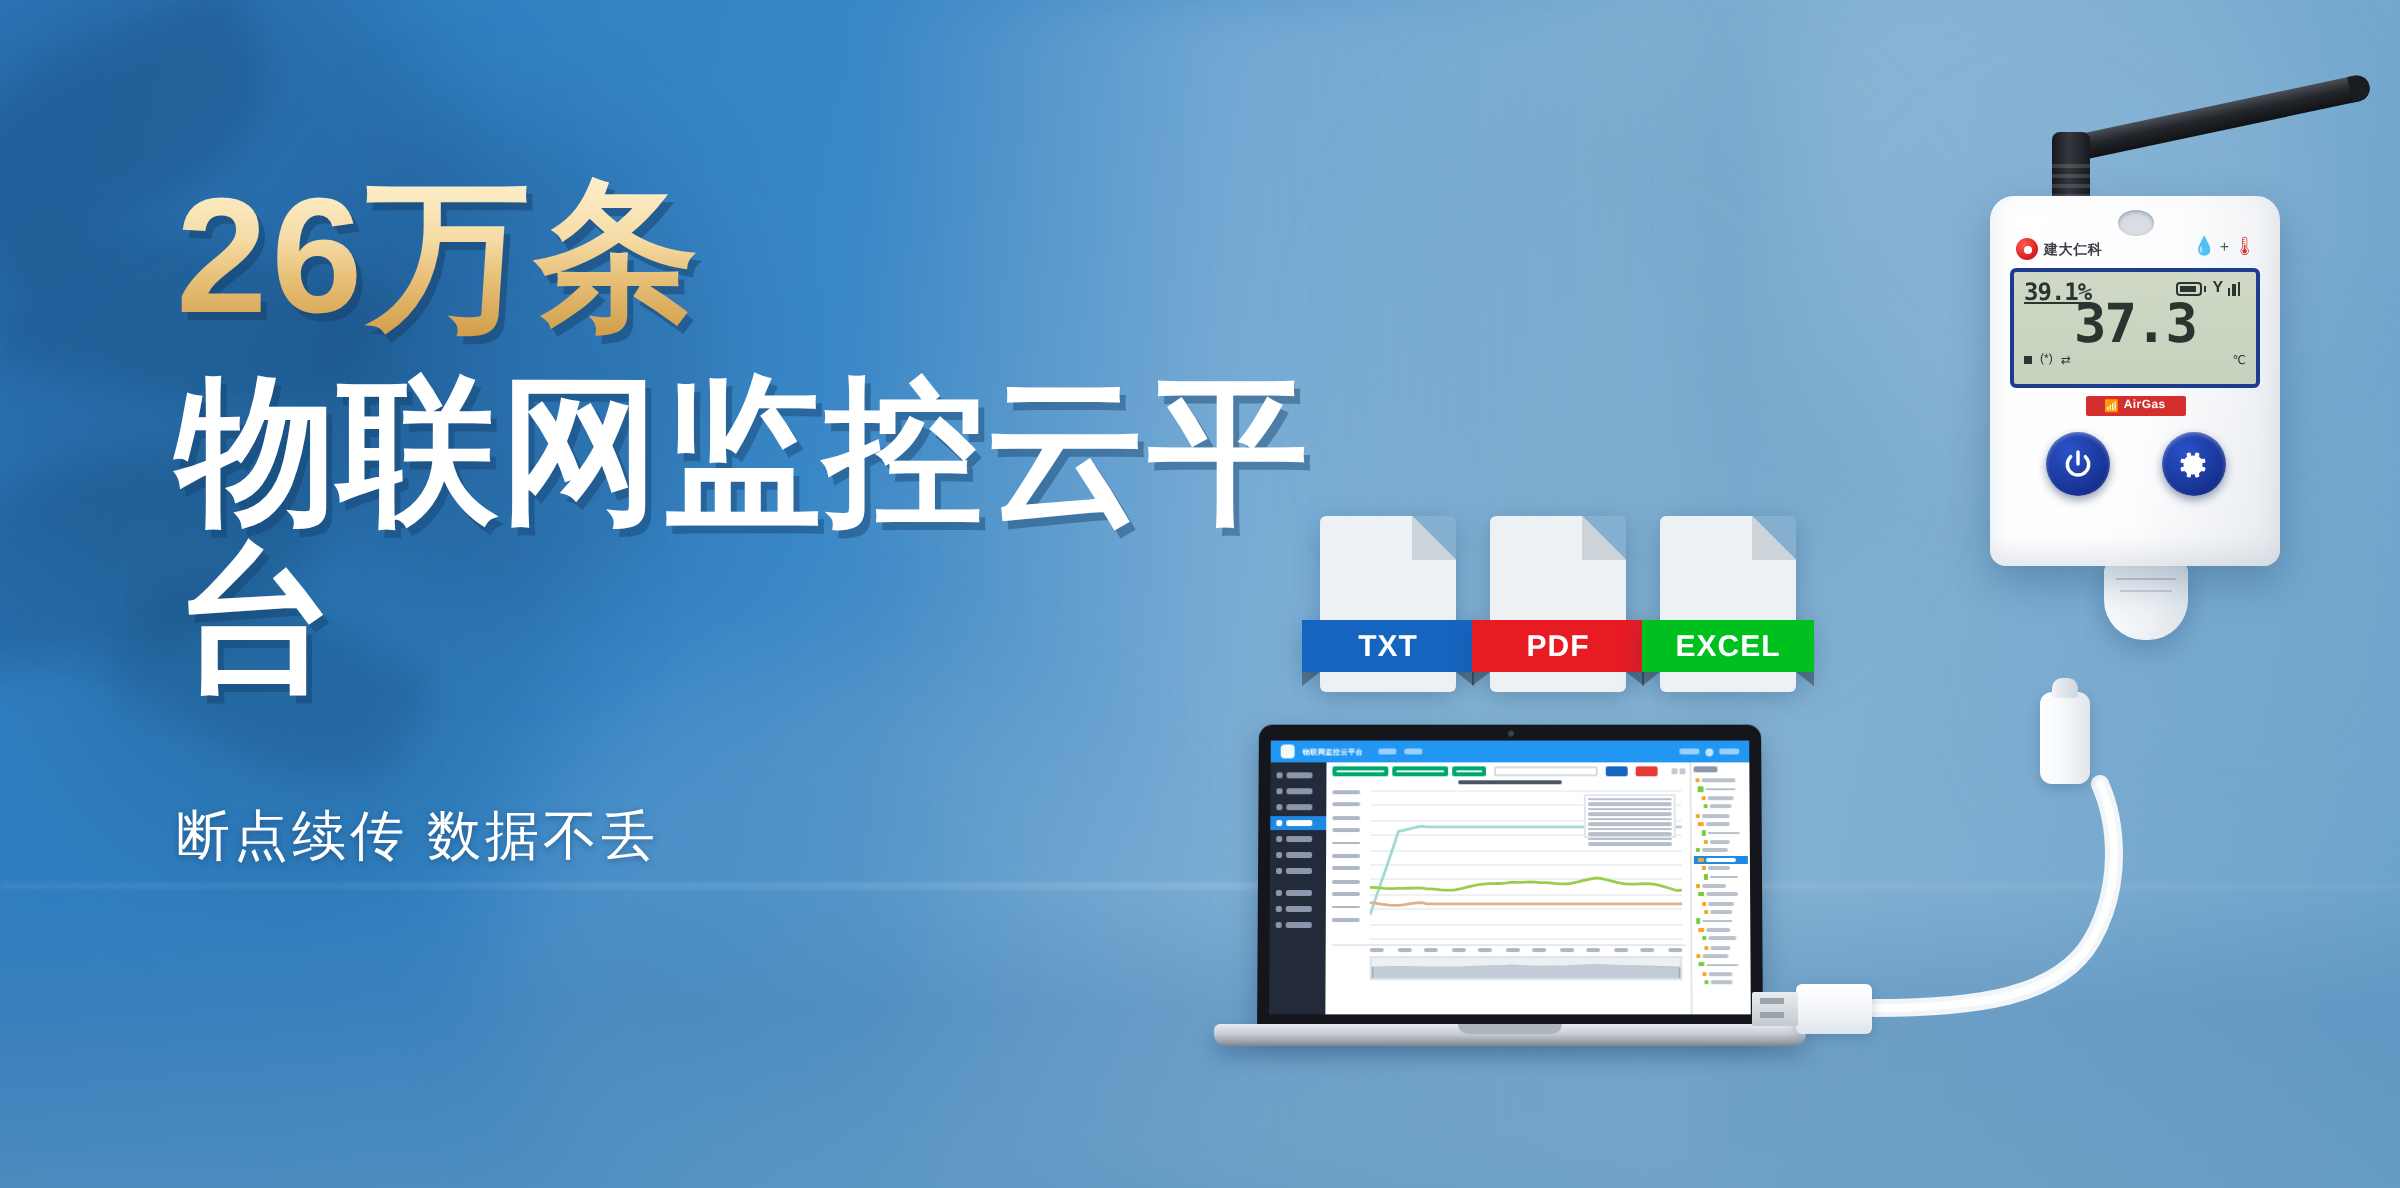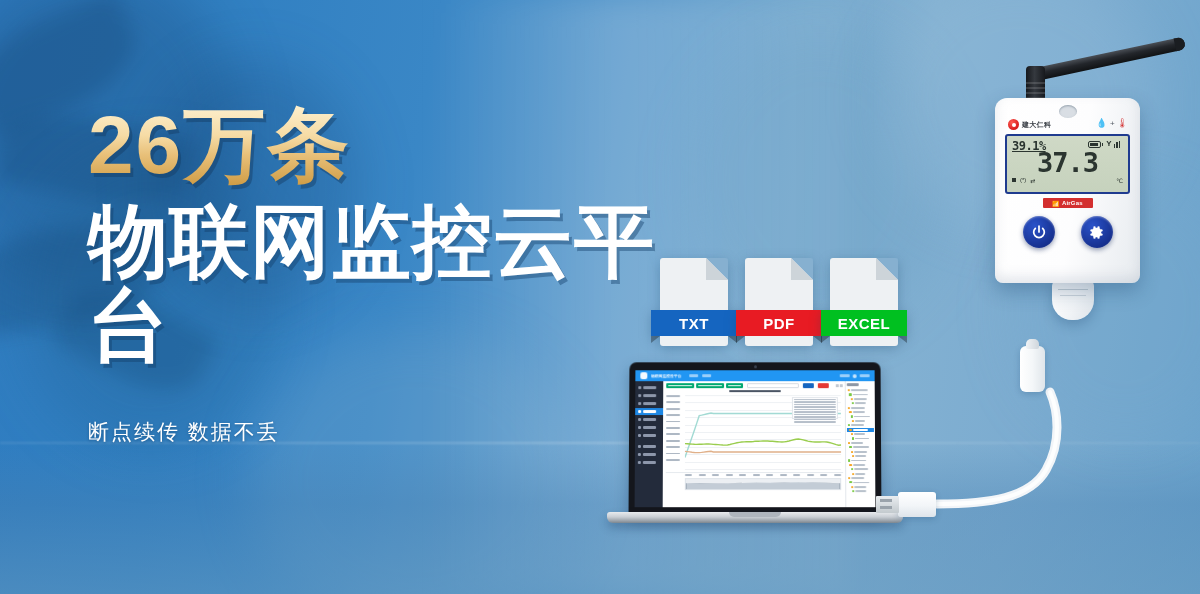--- a/index.html
+++ b/index.html
@@ -47,38 +47,38 @@
     position:absolute; left:0; bottom:0; width:1200px; height:150px;
     background:linear-gradient(180deg, rgba(86,140,184,.0) 0%, rgba(74,130,178,.35) 40%, rgba(96,150,190,.55) 100%);
   }
   .desk-line{
     position:absolute; left:0; bottom:150px; width:1200px; height:2px;
     background:linear-gradient(90deg, rgba(255,255,255,.10), rgba(255,255,255,.22), rgba(255,255,255,.06));
     filter:blur(1.2px);
   }
 
   
-  .copy{ position:absolute; left:88px; top:104px; width:620px; }
+  .copy{ position:absolute; left:88px; top:88px; width:620px; }
   .headline-gold{
     font-size:82px; font-weight:bold; letter-spacing:2px; line-height:1;
     background:linear-gradient(180deg,#fdf0cf 0%,#f6dca6 38%,#e8c079 62%,#cf9c45 100%);
     -webkit-background-clip:text; background-clip:text; color:transparent;
     -webkit-text-fill-color:transparent;
     filter:drop-shadow(3px 4px 0 rgba(20,60,100,.45));
     display:inline-block;
   }
   .headline-white{
     margin-top:14px;
     font-size:80px; font-weight:bold; letter-spacing:1px; line-height:1.05;
     color:#ffffff;
     text-shadow:3px 4px 0 rgba(20,62,104,.42);
   }
   .sub{ margin-top:52px; }
   .sub-line{
-    font-size:21px; color:#ffffff; letter-spacing:2px; line-height:1.1;
+    font-size:27px; color:#ffffff; letter-spacing:2px; line-height:1.1;
     text-shadow:0 1px 3px rgba(16,56,96,.45);
   }
   .sub-line + .sub-line{ margin-top:30px; }
 
   
   .files{ position:absolute; left:660px; top:258px; display:flex; gap:17px; }
   .file{ position:relative; width:68px; height:88px; filter:drop-shadow(0 3px 6px rgba(20,60,100,.28)); }
   .file .sheet{
     position:absolute; inset:0;
     background:#eef1f3; border-radius:3px;

